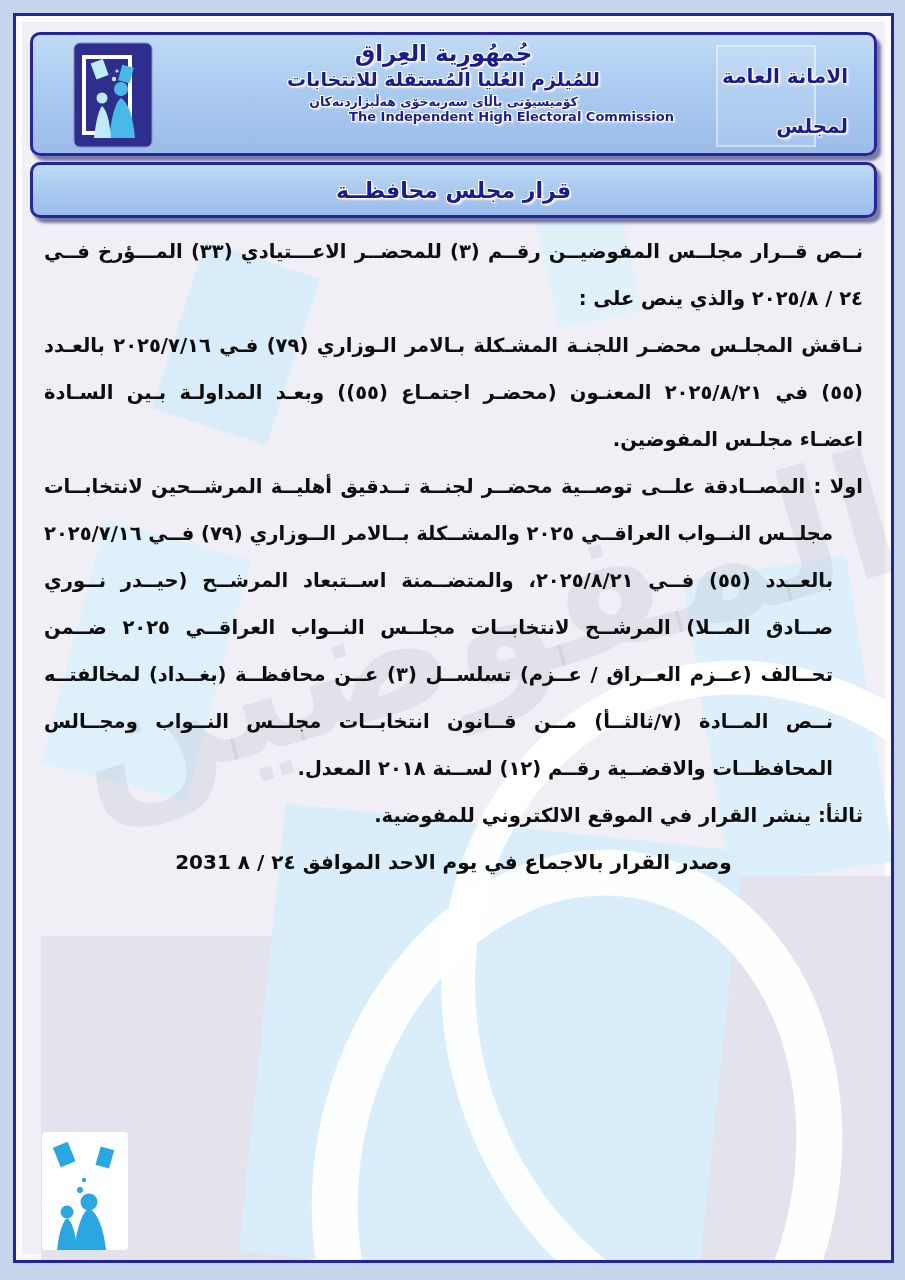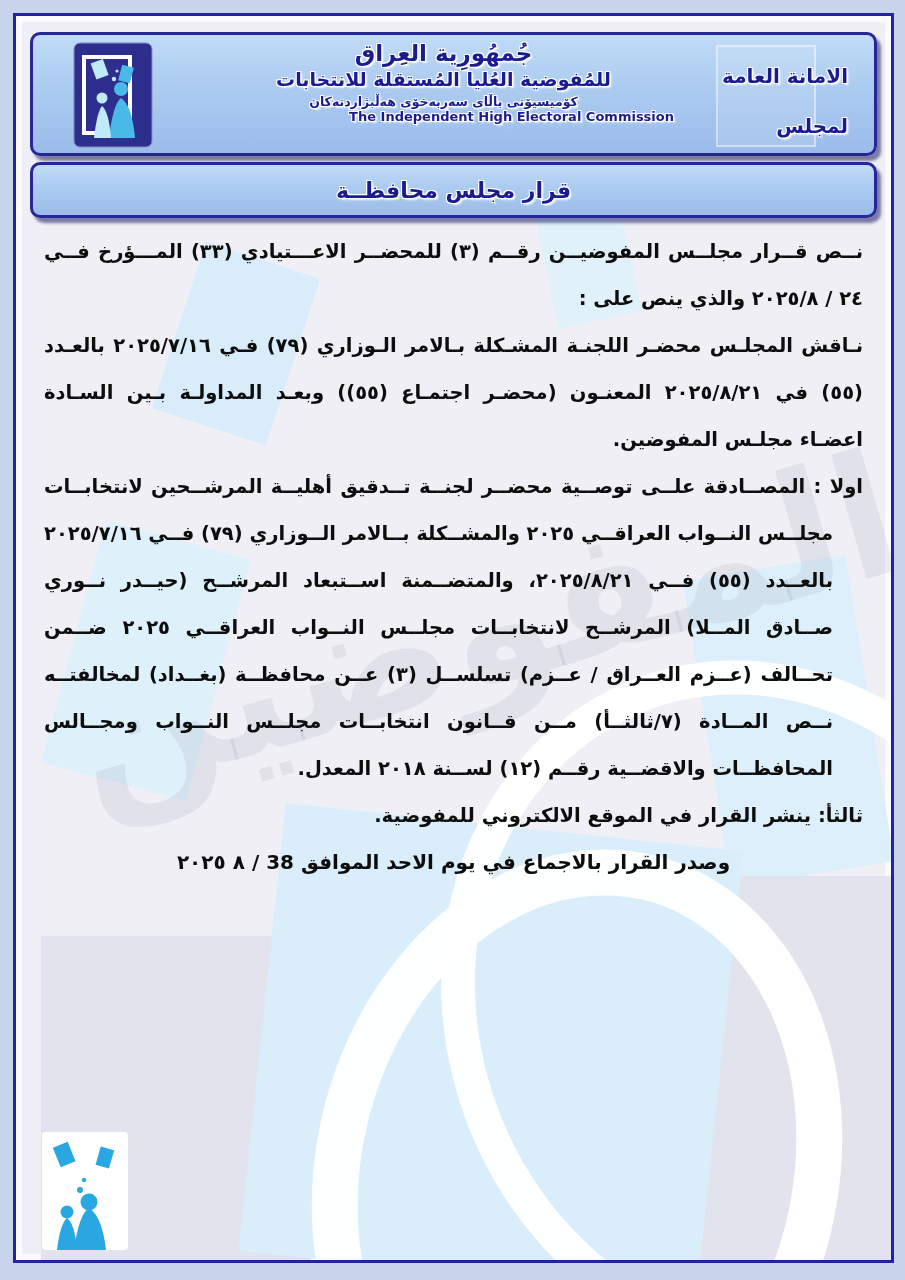--- a/index.html
+++ b/index.html
@@ -78,21 +78,21 @@
           <circle cx="44" cy="29" r="1.6" fill="#bfeaf8"></circle>
           <circle cx="48" cy="47" r="7" fill="#49b9e8"></circle>
           <path d="M36 96 Q40 62 48 56 Q59 63 62 96 Z" fill="#49b9e8"></path>
           <circle cx="29" cy="56" r="5.5" fill="#bfeaf8"></circle>
           <path d="M21 96 Q24 70 29 64 Q36 70 38 96 Z" fill="#bfeaf8"></path>
         </svg>
       </div>
 
       <div class="hdr-center">
         <div class="navy-glow hdr-c1">جُمهُورِية العِراق</div>
-        <div class="navy-glow hdr-c2">للمُفوضية العُليا المُستقلة للانتخابات</div>
+        <div class="navy-glow hdr-c2">للمُيلزم العُليا المُستقلة للانتخابات</div>
         <div class="navy-glow hdr-c3">كۆميسيۆنى باڵاى سەربەخۆى هەڵبژاردنەكان</div>
         <div class="navy-glow hdr-c4">The Independent High Electoral Commission</div>
       </div>
 
       <div class="hdr-right navy-glow">
         <div>الامانة العامة</div>
         <div>لمجلس المفوضين</div>
       </div>
     </div>
 
@@ -100,21 +100,21 @@
       <span class="navy-glow title-text">قرار مجلس محافظــة</span>
     </div>
 
     <div class="content">
       <p class="p1">نــص قــرار مجلــس المفوضيــن رقــم (٣) للمحضــر الاعـــتيادي (٣٣) المـــؤرخ فــي ٢٤ / ٢٠٢٥/٨ والذي ينص على :</p>
       <p class="p2">نـاقش المجلـس محضـر اللجنـة المشـكلة بـالامر الـوزاري (٧٩) فـي ٢٠٢٥/٧/١٦ بالعـدد (٥٥) في ٢٠٢٥/٨/٢١ المعنـون (محضـر اجتمـاع (٥٥)) وبعـد المداولـة بـين السـادة اعضـاء مجلـس المفوضين.</p>
 
 
       <p class="p-first">اولا : المصــادقة علــى توصــية محضــر لجنــة تــدقيق أهليــة المرشــحين لانتخابــات مجلــس النــواب العراقــي ٢٠٢٥ والمشــكلة بــالامر الــوزاري (٧٩) فــي ٢٠٢٥/٧/١٦ بالعــدد (٥٥) فــي ٢٠٢٥/٨/٢١، والمتضــمنة اســتبعاد المرشــح (حيــدر نــوري صــادق المــلا) المرشــح لانتخابــات مجلــس النــواب العراقــي ٢٠٢٥ ضــمن تحــالف (عــزم العــراق / عــزم) تسلســل (٣) عــن محافظــة (بغــداد) لمخالفتــه نــص المــادة (٧/ثالثــأ) مــن قــانون انتخابــات مجلــس النــواب ومجــالس المحافظــات والاقضــية رقــم (١٢) لســنة ٢٠١٨ المعدل.</p>
       <p class="p-third">ثالثأ: ينشر القرار في الموقع الالكتروني للمفوضية.</p>
-      <p class="p-issued">وصدر القرار بالاجماع في يوم الاحد الموافق 38 / ٨  ٢٠٢٥</p>
+      <p class="p-issued">وصدر القرار بالاجماع في يوم الاحد الموافق ٢٤ / ٨  2031</p>
     </div>
 
     <div style="position:absolute;left:24px;bottom:4px;">
       <svg width="90" height="122" viewBox="0 0 90 122">
         <rect x="2" y="2" width="86" height="118" rx="4" fill="#ffffff"></rect>
         <rect x="16" y="14" width="16" height="21" fill="#2aa7e1" transform="rotate(-22 24 24)"></rect>
         <rect x="58" y="18" width="14" height="19" fill="#2aa7e1" transform="rotate(16 65 27)"></rect>
         <circle cx="40" cy="60" r="3" fill="#2aa7e1"></circle>
         <circle cx="44" cy="50" r="2.2" fill="#2aa7e1"></circle>
         <circle cx="49" cy="72" r="8.5" fill="#2aa7e1"></circle>

